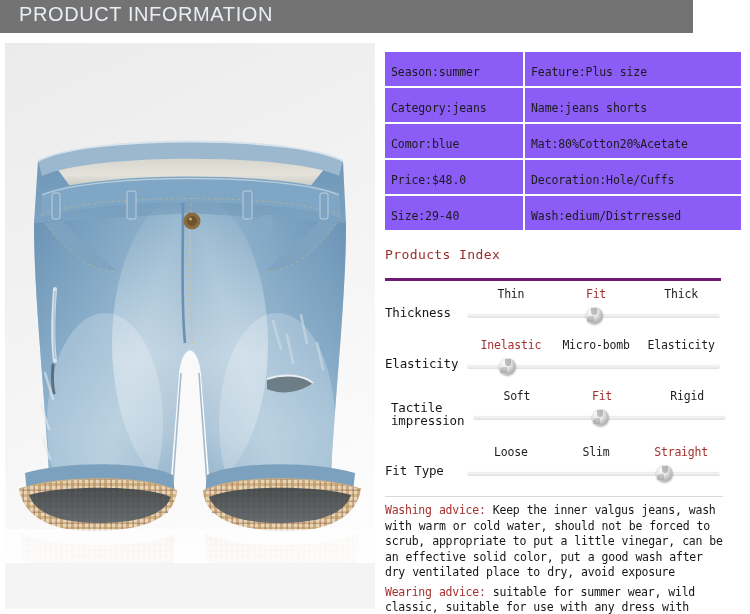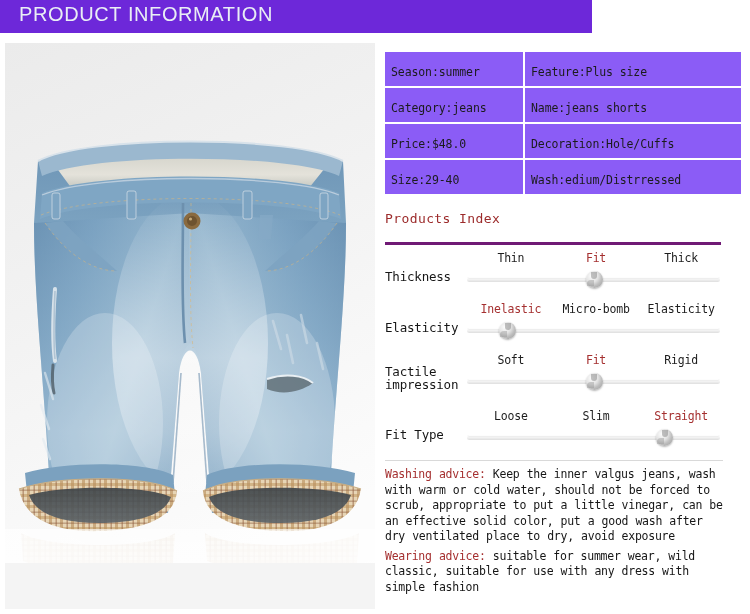--- a/index.html
+++ b/index.html
@@ -17,27 +17,27 @@
   #page {
     position: relative;
     width: 750px;
     height: 614px;
   }
 
   
   #header {
     position: absolute;
     left: 0; top: 0;
-    width: 592px;
+    width: 693px;
     height: 33px;
     background:
       repeating-linear-gradient(0deg, rgba(255,255,255,0.055) 0px, rgba(255,255,255,0.055) 1px, rgba(0,0,0,0) 1px, rgba(0,0,0,0) 3px),
       repeating-linear-gradient(90deg, rgba(255,255,255,0.055) 0px, rgba(255,255,255,0.055) 1px, rgba(0,0,0,0) 1px, rgba(0,0,0,0) 3px),
       linear-gradient(90deg, #16315c 0%, #1d3c६9 0%, #1c3a66 45%, #20406f 100%);
-    background-color: #6d28d9;
+    background-color: #737373;
     overflow: hidden;
   }
   #header-title {
     position: absolute;
     left: 19px;
     top: 3px;
     font-family: "Liberation Sans", sans-serif;
     font-size: 20px;
     letter-spacing: 0.6px;
     color: #e9eef5;
@@ -91,21 +91,21 @@
     color: #9c2b2b;
     letter-spacing: 0.4px;
     padding-bottom: 16px;
     border-bottom: 3px solid #701a75;
     width: 336px;
   }
 
   
   #sliders { margin-top: 6px; width: 340px; }
   .slider-group { position: relative; height: 51px; }
-  .slider-group.tall { height: 56px; }
+  .slider-group.tall { height: 56px; margin-left: 6px; }
 
   .tick-row {
     position: absolute;
     left: 82px;
     top: 0;
     width: 258px;
     height: 18px;
   }
   .tick {
     position: absolute;
@@ -355,20 +355,24 @@
       <tbody>
         <tr>
           <td class="c1">Season:summer</td>
           <td class="c2">Feature:Plus size</td>
         </tr>
         <tr>
           <td class="c1">Category:jeans</td>
           <td class="c2">Name:jeans shorts</td>
         </tr>
         <tr>
+          <td class="c1">Comor:blue</td>
+          <td class="c2">Mat:80%Cotton20%Acetate</td>
+        </tr>
+        <tr>
           <td class="c1">Price:$48.0</td>
           <td class="c2">Decoration:Hole/Cuffs</td>
         </tr>
         <tr>
           <td class="c1">Size:29-40</td>
           <td class="c2">Wash:edium/Distrressed</td>
         </tr>
       </tbody>
     </table>
 

